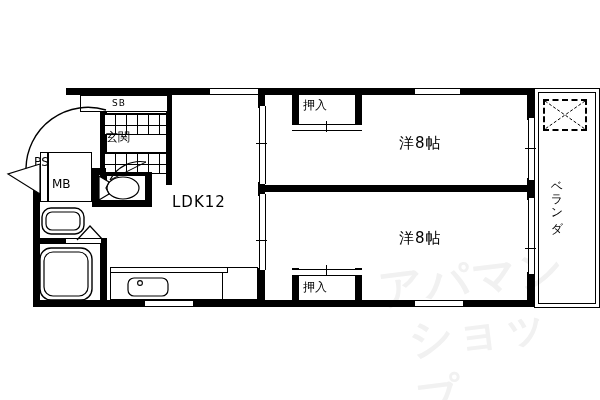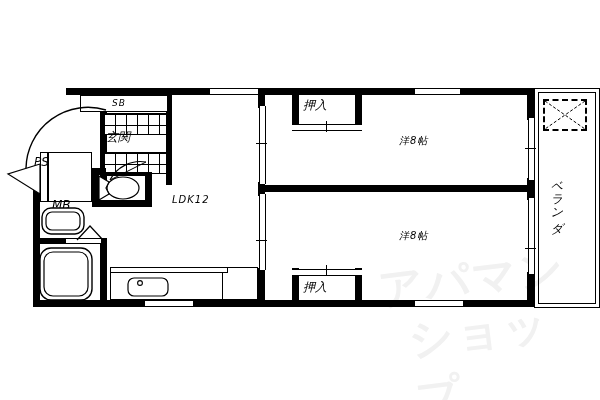--- a/index.html
+++ b/index.html
@@ -1,24 +1,24 @@
 <!DOCTYPE html>
 <html><head>
 <meta charset="utf-8">
 <style>
   html,body{margin:0;padding:0;background:#ffffff;}
   body{width:600px;height:400px;font-family:"DejaVu Sans","Liberation Sans",sans-serif;}
   #plan{position:relative;width:600px;height:400px;background:#fff;overflow:hidden;}
   .wall{position:absolute;background:#000;}
   .thin{position:absolute;border:1px solid #000;box-sizing:border-box;background:transparent;}
   .fillwhite{background:#fff;}
-  .lbl{position:absolute;color:#000;line-height:1;white-space:nowrap;font-style:italic;}
+  .lbl{position:absolute;color:#000;line-height:1;white-space:nowrap;}
   .lbl-sm{font-size:9px;letter-spacing:1px;}
   .lbl-md{font-size:12px;}
-  .lbl-lg{font-size:10px;}
+  .lbl-lg{font-size:15px;}
   .vert{writing-mode:vertical-rl;text-orientation:upright;}
   .win{position:absolute;background:#fff;}
   .sld{position:absolute;}
   .sld-v{border-left:1px solid #000;border-right:1px solid #000;background:#fff;}
   .sld-h{border-top:1px solid #000;border-bottom:1px solid #000;background:#fff;}
   .tick{position:absolute;background:#000;}
   .grid{position:absolute;background:
      repeating-linear-gradient(to right,#000 0 1px,transparent 1px 11px),
      repeating-linear-gradient(to bottom,#000 0 1px,transparent 1px 11px);
      background-color:#fff;border:1px solid #000;box-sizing:border-box;}
@@ -75,21 +75,21 @@
 
   <svg style="left:20px;top:108px;width:90px;height:62px;" viewBox="0 0 90 62">
     <path d="M86 2 A 62 62 0 0 0 6 60" fill="none" stroke="#000" stroke-width="1.4"></path>
     <line x1="6" y1="60" x2="6" y2="60" stroke="#000" stroke-width="2"></line>
   </svg>
   <div class="wall" style="left:26px;top:168px;width:80px;height:7px;"></div>
 
   <div class="thin fillwhite" style="left:40px;top:152px;width:8px;height:50px;"></div>
   <div class="thin fillwhite" style="left:48px;top:152px;width:44px;height:50px;"></div>
   <div class="lbl lbl-md" style="left:34px;top:156px;">PS</div>
-  <div class="lbl lbl-md" style="left:52px;top:178px;margin-top:21px;">MB</div>
+  <div class="lbl lbl-md" style="left:52px;top:178px;">MB</div>
   <svg style="left:6px;top:160px;width:36px;height:38px;" viewBox="0 0 36 38">
     <path d="M34 4 L2 14 L34 34 Z" fill="#fff" stroke="#000" stroke-width="1.2"></path>
   </svg>
 
   <div class="wall" style="left:92px;top:175px;width:7px;height:32px;"></div>
   <div class="wall" style="left:92px;top:200px;width:60px;height:7px;"></div>
   <div class="wall" style="left:145px;top:175px;width:7px;height:32px;"></div>
   <svg style="left:96px;top:172px;width:48px;height:32px;" viewBox="0 0 48 32">
     <ellipse cx="27" cy="16" rx="16" ry="11" fill="#fff" stroke="#000" stroke-width="1.2"></ellipse>
     <path d="M3 4 L3 28 L13 22 L10 16 L13 10 Z" fill="#fff" stroke="#000" stroke-width="1.2"></path>

